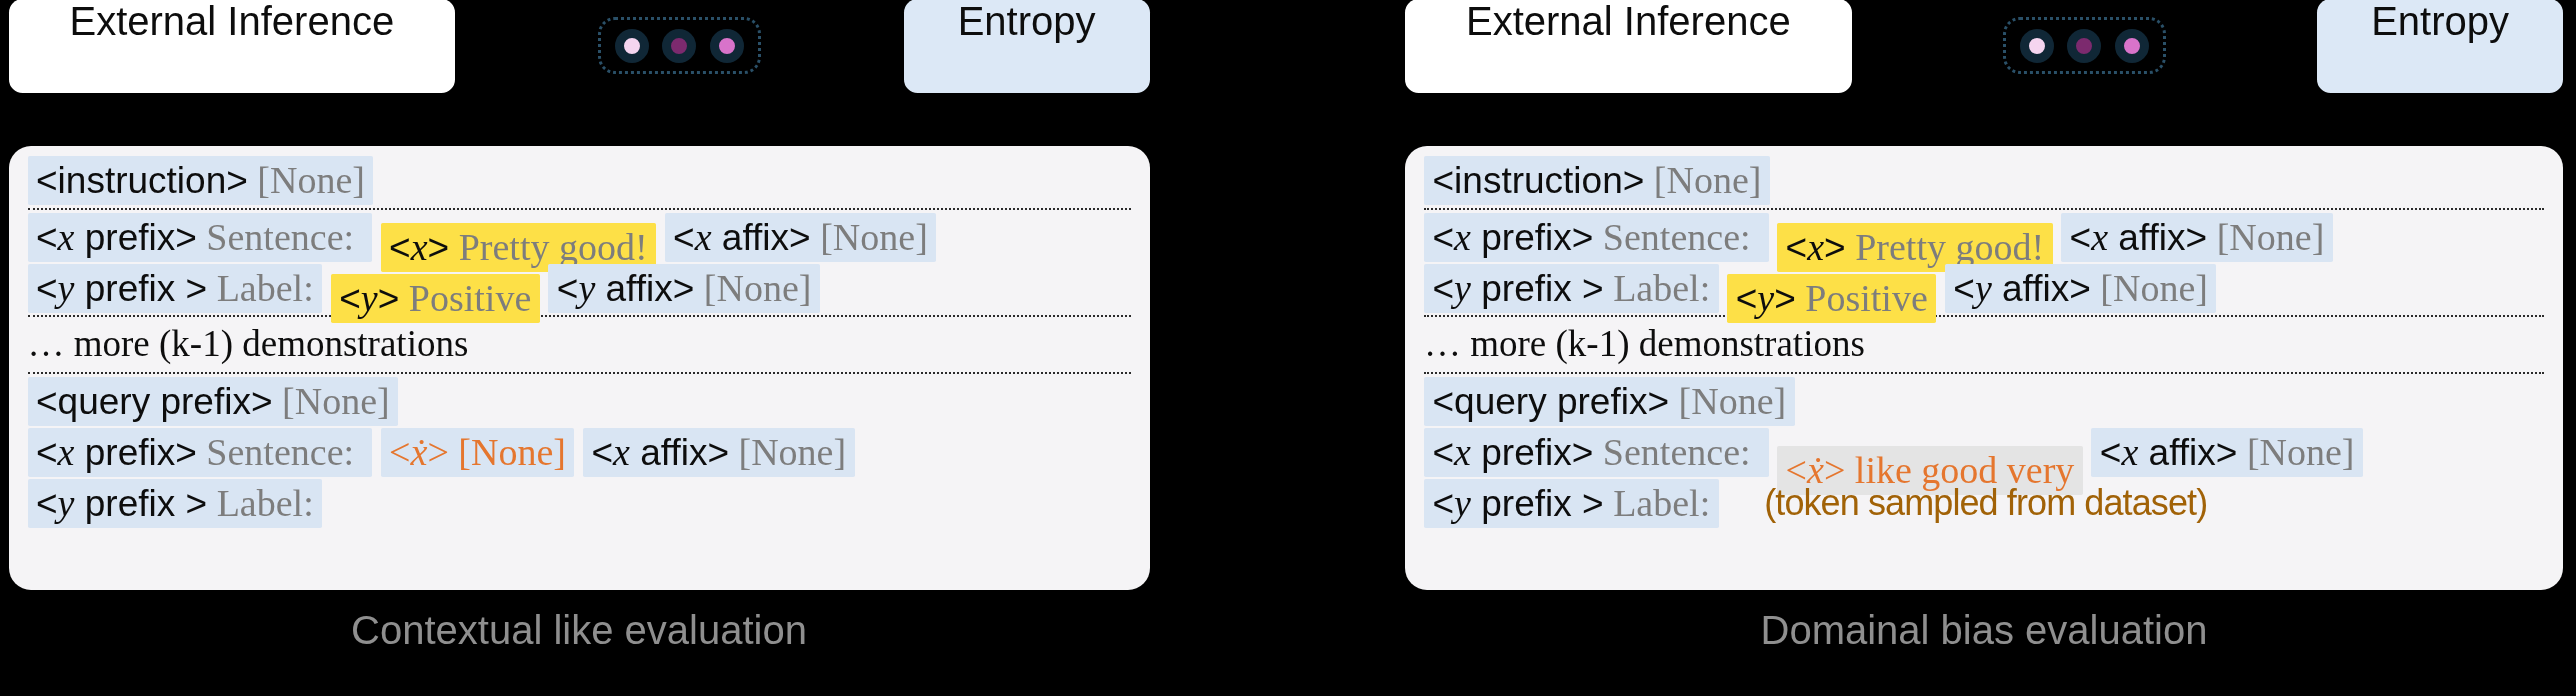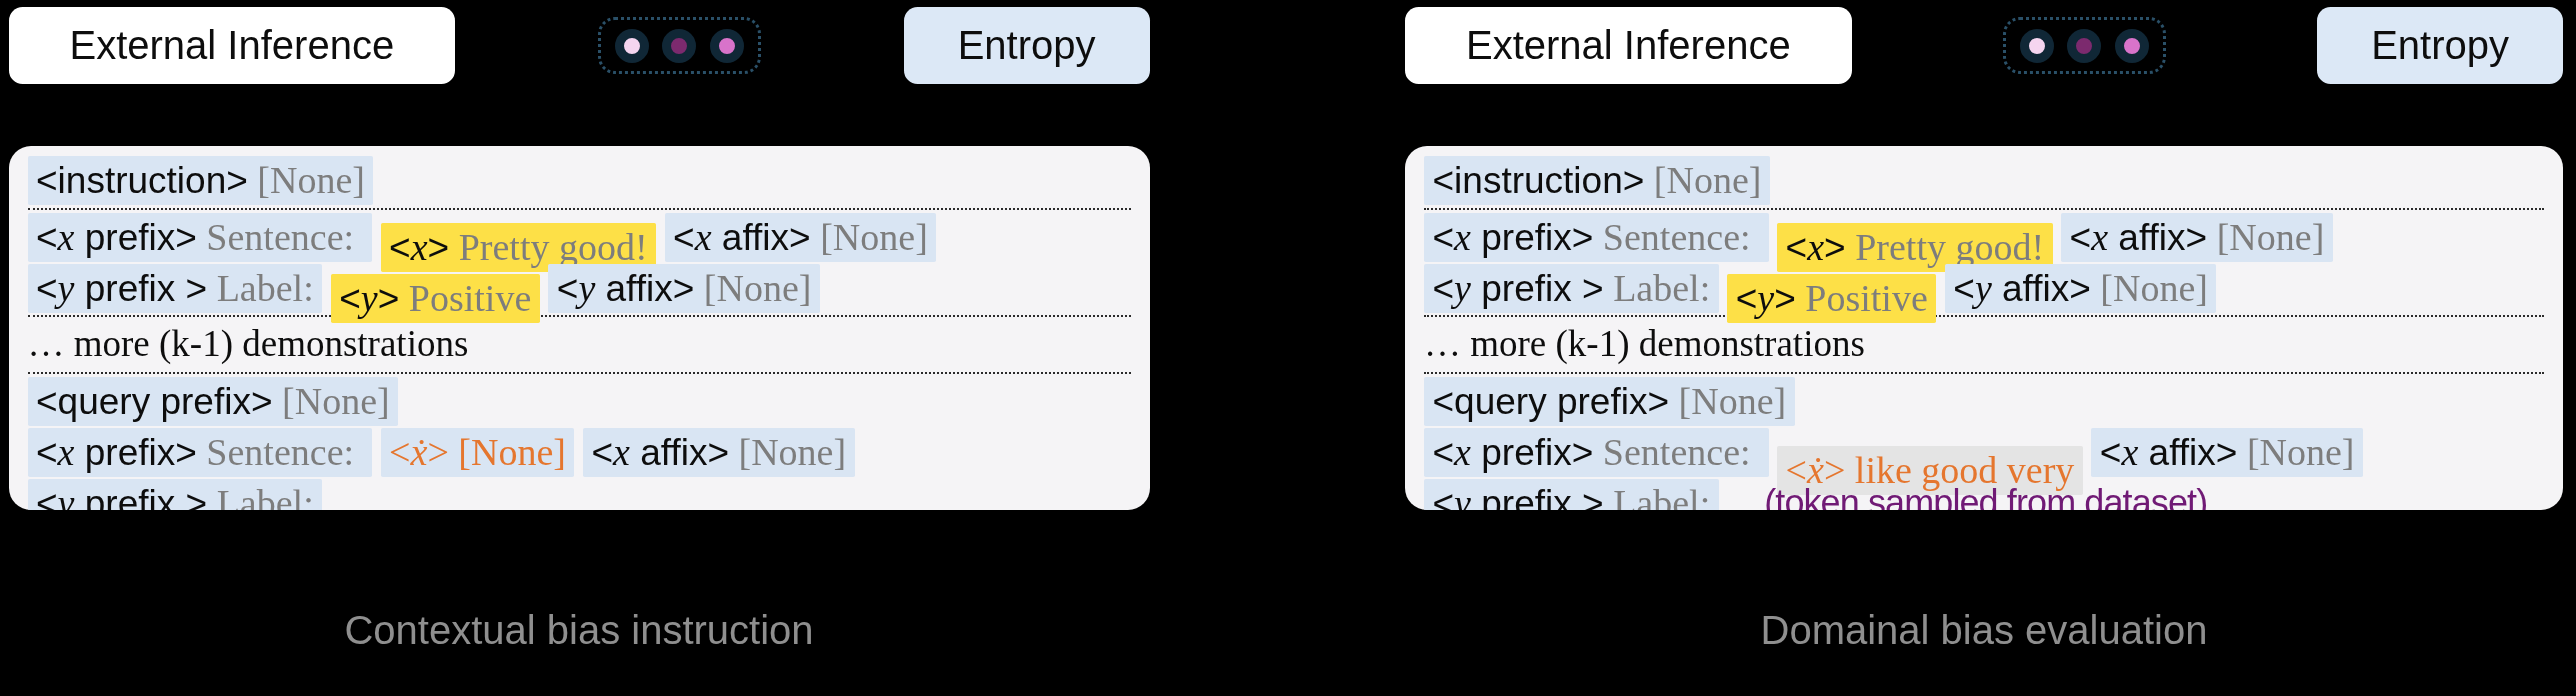--- a/index.html
+++ b/index.html
@@ -6,31 +6,31 @@
   html,body { width:2576px; height:696px; }
   body { background:#000; position:relative; overflow:hidden;
          font-family:"Liberation Sans", sans-serif; }
 
   .col { position:absolute; top:0; height:696px; }
   .col-left  { left:8.5px;  width:1141px; }
   .col-right { left:1405px; width:1158px; }
 
   .hdr { position:absolute; top:6.8px; left:0; right:0; height:78px;
          display:flex; align-items:center; justify-content:space-between; }
-  .hbox { height:77px; display:flex; align-items:center; justify-content:center;
+  .hbox { height:94px; display:flex; align-items:flex-start; justify-content:center;
           border-radius:13.6px; font-size:40px; color:#0d0d0d; }
   .hbox.white { background:#ffffff; padding:0 61px; }
   .hbox.blue  { background:#dce8f6; padding:0 54px; }
 
   .circles { display:flex; align-items:center; gap:13.6px;
              border:3.4px dotted #2a5068; border-radius:17px; padding:8.5px 13.6px; }
   .circle { width:34px; height:34px; border-radius:50%;
             border:9.4px solid #102736; }
 
-  .panel { position:absolute; top:146px; left:0; right:0; height:364px;
+  .panel { position:absolute; top:146px; left:0; right:0; height:444px;
            background:#f5f4f6; border-radius:22px; padding:9.4px 19px;
            overflow:hidden; }
 
   .row { height:51px; display:flex; align-items:center; gap:8.5px;
          white-space:pre; }
   .sep { border-top:2.6px dotted #2b2b2b; height:0; margin:1.7px 0; }
 
   .seg { display:inline-block; height:49px; line-height:48px;
          padding:0 8.5px; border-radius:1.7px; }
   .seg.blue  { background:#d9e5f3; }
@@ -39,21 +39,21 @@
   .seg.none  { background:transparent; padding:0; }
 
   
   .run-k  { font-family:"Liberation Sans", sans-serif; font-size:37px; color:#0d0d0d; }
   .run-v  { font-family:"Liberation Serif", serif; font-style:italic; font-size:38px; color:#0d0d0d; }
   .run-c  { font-family:"Liberation Serif", serif; font-size:38px; color:#7d7d7d; }
   .run-o  { font-family:"Liberation Serif", serif; font-size:38px; color:#e5762e; }
   .run-ov { font-family:"Liberation Serif", serif; font-style:italic; font-size:38px; color:#e5762e; }
   .run-p  { font-family:Liberation Serif, serif; font-size:37px; color:#0d0d0d; }
   .run-note { font-family:"Liberation Sans", sans-serif; font-size:36px;
-              letter-spacing:-0.9px; color:#701a75; margin-left:37px; }
+              letter-spacing:-0.9px; color:#a16207; margin-left:37px; }
 
   .caption { position:absolute; top:608px; left:0; right:0; text-align:center;
              font-size:40px; color:#8f8f8f; }
 </style>
 </head>
 <body>
 
 <div class="col col-left">
   <div class="hdr">
     <div class="hbox white">
@@ -73,21 +73,21 @@
       <div class="sep"></div>
       <div class="row"><span class="seg blue"><span class="run-k">&lt;</span><span class="run-v">x</span><span class="run-k"> prefix&gt;</span><span class="run-c"> Sentence: </span></span><span class="seg green"><span class="run-k">&lt;</span><span class="run-v">x</span><span class="run-k">&gt;</span><span class="run-c"> Pretty good!</span></span><span class="seg blue"><span class="run-k">&lt;</span><span class="run-v">x</span><span class="run-k"> affix&gt;</span><span class="run-c"> [None]</span></span></div>
       <div class="row"><span class="seg blue"><span class="run-k">&lt;</span><span class="run-v">y</span><span class="run-k"> prefix &gt;</span><span class="run-c"> Label:</span></span><span class="seg green"><span class="run-k">&lt;</span><span class="run-v">y</span><span class="run-k">&gt;</span><span class="run-c"> Positive</span></span><span class="seg blue"><span class="run-k">&lt;</span><span class="run-v">y</span><span class="run-k"> affix&gt;</span><span class="run-c"> [None]</span></span></div>
       <div class="sep"></div>
       <div class="row"><span class="seg none"><span class="run-p">… more (k-1) demonstrations</span></span></div>
       <div class="sep"></div>
       <div class="row"><span class="seg blue"><span class="run-k">&lt;query prefix&gt;</span><span class="run-c"> [None]</span></span></div>
       <div class="row"><span class="seg blue"><span class="run-k">&lt;</span><span class="run-v">x</span><span class="run-k"> prefix&gt;</span><span class="run-c"> Sentence: </span></span><span class="seg blue"><span class="run-o">&lt;</span><span class="run-ov">ẋ</span><span class="run-o">&gt; [None]</span></span><span class="seg blue"><span class="run-k">&lt;</span><span class="run-v">x</span><span class="run-k"> affix&gt;</span><span class="run-c"> [None]</span></span></div>
       <div class="row"><span class="seg blue"><span class="run-k">&lt;</span><span class="run-v">y</span><span class="run-k"> prefix &gt;</span><span class="run-c"> Label:</span></span></div>
     </div>
-  <div class="caption">Contextual bias instruction</div>
+  <div class="caption">Contextual like evaluation</div>
 </div>
 
 <div class="col col-right">
   <div class="hdr">
     <div class="hbox white">
       <span>External Inference</span>
     </div>
     <div class="circles">
         <span class="circle" style="background: rgb(245, 213, 239);"></span>
         <span class="circle" style="background: rgb(124, 42, 110);"></span>

